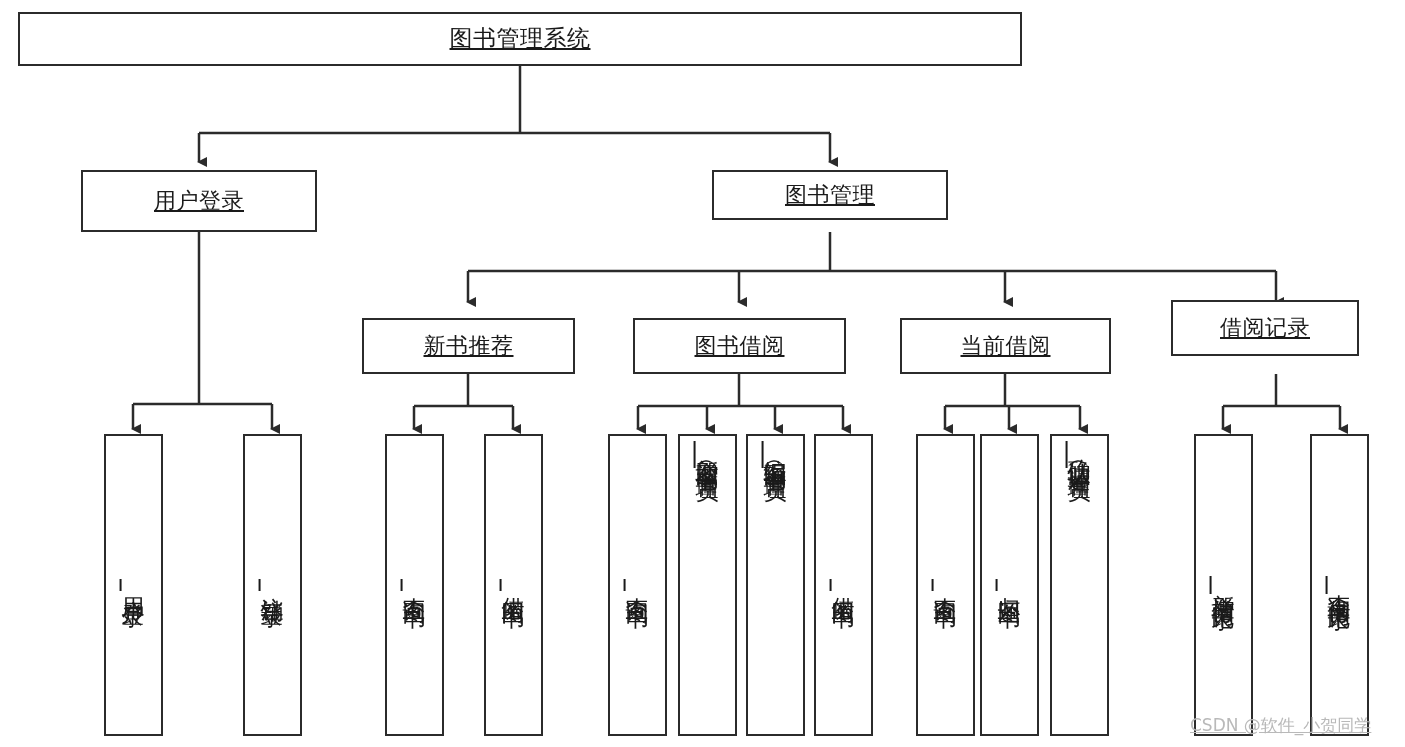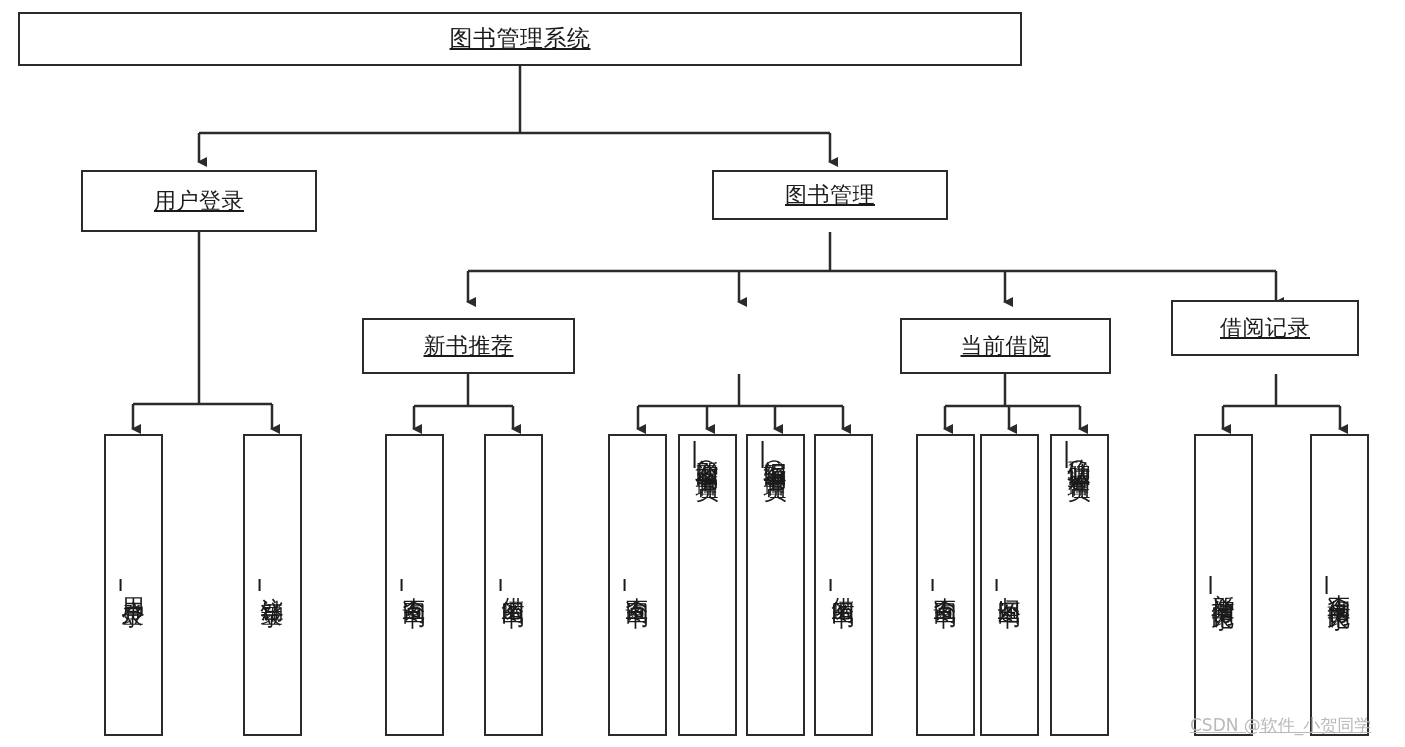--- a/index.html
+++ b/index.html
@@ -141,20 +141,23 @@
   <div class="node h" style="left:81px; top:170px; width:236px; height:62px;">
     <span class="label">用户登录</span>
   </div>
   <div class="node h" style="left:712px; top:170px; width:236px; height:50px;">
     <span class="label">图书管理</span>
   </div>
 
   <div class="node h" style="left:362px; top:318px; width:213px; height:56px;">
     <span class="label">新书推荐</span>
   </div>
+  <div class="node h" style="left:633px; top:318px; width:213px; height:56px;">
+    <span class="label">图书借阅</span>
+  </div>
   <div class="node h" style="left:900px; top:318px; width:211px; height:56px;">
     <span class="label">当前借阅</span>
   </div>
   <div class="node h" style="left:1171px; top:300px; width:188px; height:56px;">
     <span class="label">借阅记录</span>
   </div>
 
   <div class="node v mid" style="left:104px; top:434px; width:59px; height:302px;">
     <span class="label">用户登录</span>
   </div>

